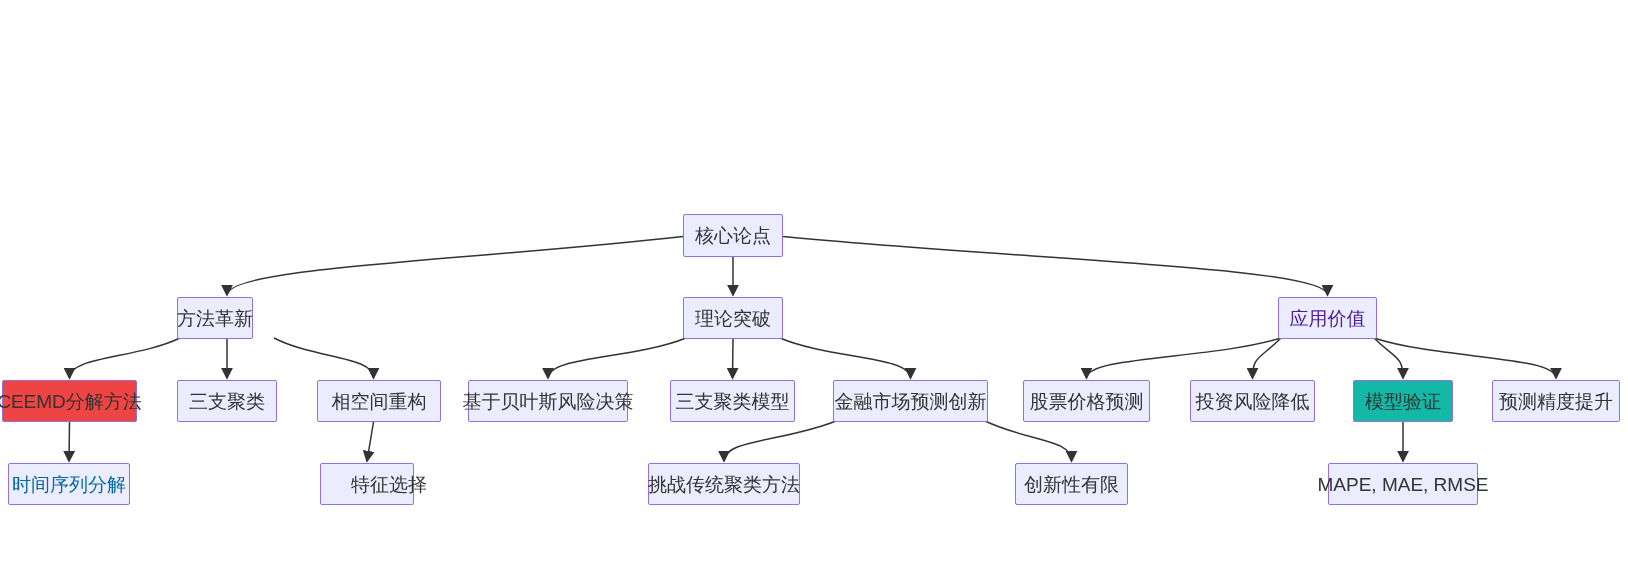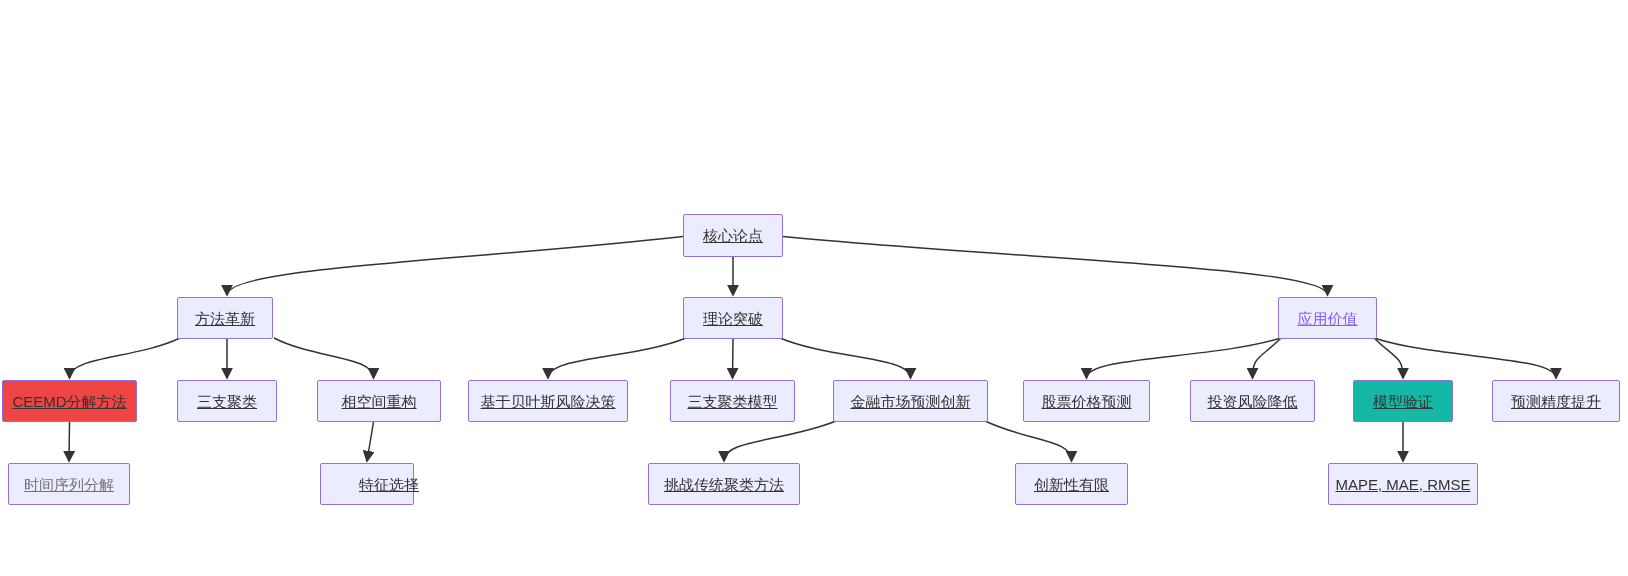--- a/index.html
+++ b/index.html
@@ -28,25 +28,24 @@
     stroke-width: 1.5px;
   }
   .node {
     position: absolute;
     box-sizing: border-box;
     display: flex;
     align-items: center;
     justify-content: center;
     border: 1px solid;
     border-radius: 2px;
-    font-size: 15px;
+    font-size: 19px;
     line-height: 1;
     white-space: nowrap;
     text-align: center;
-    text-decoration: underline;
   }
 </style>
 </head>
 <body>
 
 <div class="canvas" style="background: rgb(255, 255, 255);">
   <svg class="edges-layer" width="1628" height="576" viewBox="0 0 1628 576" xmlns="http://www.w3.org/2000/svg">
     <defs>
       <marker id="arrowhead" viewBox="0 0 10 10" refX="8.5" refY="5" markerWidth="8" markerHeight="8" orient="auto">
         <path d="M0,0 L10,5 L0,10 z" fill="#333333"></path>
@@ -68,32 +67,32 @@
         <path class="edge" d="M 1374 338 C 1437.98 359, 1556 356, 1556 378" stroke="#333333" marker-end="url(#arrowhead)"></path>
         <path class="edge" d="M 69.5 422 L 69 461" stroke="#333333" marker-end="url(#arrowhead)"></path>
         <path class="edge" d="M 373.5 422 L 367 461" stroke="#333333" marker-end="url(#arrowhead)"></path>
         <path class="edge" d="M 836 421 C 783.78 442, 724 439, 724 461" stroke="#333333" marker-end="url(#arrowhead)"></path>
         <path class="edge" d="M 985 421 C 1030.08 442, 1071.5 439, 1071.5 461" stroke="#333333" marker-end="url(#arrowhead)"></path>
         <path class="edge" d="M 1403 422 L 1403 461" stroke="#333333" marker-end="url(#arrowhead)"></path>
       </g>
   </svg>
   <div id="node-layer">
       <div class="node" style="left: 683px; top: 214px; width: 100px; height: 43px; background: rgb(236, 236, 255); border-color: rgb(147, 112, 219); color: rgb(51, 51, 51);">核心论点</div>
-      <div class="node" style="left: 177px; top: 297px; width: 96px; height: 42px; background: rgb(236, 236, 255); border-color: rgb(147, 112, 219); color: rgb(51, 51, 51);">方法革新</div>
+      <div class="node" style="left: 177px; top: 297px; width: 76px; height: 42px; background: rgb(236, 236, 255); border-color: rgb(147, 112, 219); color: rgb(51, 51, 51);">方法革新</div>
       <div class="node" style="left: 683px; top: 297px; width: 100px; height: 42px; background: rgb(236, 236, 255); border-color: rgb(147, 112, 219); color: rgb(51, 51, 51);">理论突破</div>
-      <div class="node" style="left: 1278px; top: 297px; width: 99px; height: 42px; background: rgb(236, 236, 255); border-color: rgb(147, 112, 219); color: #8b5cf6;">应用价值</div>
+      <div class="node" style="left: 1278px; top: 297px; width: 99px; height: 42px; background: rgb(236, 236, 255); border-color: rgb(147, 112, 219); color: #4c1d95;">应用价值</div>
       <div class="node" style="left: 2px; top: 380px; width: 135px; height: 42px; background: #ef4444; border-color: rgb(147, 112, 219); color: rgb(51, 51, 51);">CEEMD分解方法</div>
       <div class="node" style="left: 177px; top: 380px; width: 100px; height: 42px; background: rgb(236, 236, 255); border-color: rgb(147, 112, 219); color: rgb(51, 51, 51);">三支聚类</div>
       <div class="node" style="left: 317px; top: 380px; width: 124px; height: 42px; background: rgb(236, 236, 255); border-color: rgb(147, 112, 219); color: rgb(51, 51, 51);">相空间重构</div>
       <div class="node" style="left: 468px; top: 380px; width: 160px; height: 42px; background: rgb(236, 236, 255); border-color: rgb(147, 112, 219); color: rgb(51, 51, 51);">基于贝叶斯风险决策</div>
       <div class="node" style="left: 670px; top: 380px; width: 125px; height: 42px; background: rgb(236, 236, 255); border-color: rgb(147, 112, 219); color: rgb(51, 51, 51);">三支聚类模型</div>
       <div class="node" style="left: 833px; top: 380px; width: 155px; height: 42px; background: rgb(236, 236, 255); border-color: rgb(147, 112, 219); color: rgb(51, 51, 51);">金融市场预测创新</div>
       <div class="node" style="left: 1023px; top: 380px; width: 127px; height: 42px; background: rgb(236, 236, 255); border-color: rgb(147, 112, 219); color: rgb(51, 51, 51);">股票价格预测</div>
       <div class="node" style="left: 1190px; top: 380px; width: 125px; height: 42px; background: rgb(236, 236, 255); border-color: rgb(147, 112, 219); color: rgb(51, 51, 51);">投资风险降低</div>
       <div class="node" style="left: 1353px; top: 380px; width: 100px; height: 42px; background: #14b8a6; border-color: rgb(147, 112, 219); color: rgb(51, 51, 51);">模型验证</div>
       <div class="node" style="left: 1492px; top: 380px; width: 128px; height: 42px; background: rgb(236, 236, 255); border-color: rgb(147, 112, 219); color: rgb(51, 51, 51);">预测精度提升</div>
-      <div class="node" style="left: 8px; top: 463px; width: 122px; height: 42px; background: rgb(236, 236, 255); border-color: rgb(147, 112, 219); color: #737373;">时间序列分解</div>
+      <div class="node" style="left: 8px; top: 463px; width: 122px; height: 42px; background: rgb(236, 236, 255); border-color: rgb(147, 112, 219); color: #0369a1;">时间序列分解</div>
       <div class="node" style="left: 320px; top: 463px; width: 94px; height: 42px; background: rgb(236, 236, 255); border-color: rgb(147, 112, 219); color: rgb(51, 51, 51); padding-left: 44px;">特征选择</div>
       <div class="node" style="left: 648px; top: 463px; width: 152px; height: 42px; background: rgb(236, 236, 255); border-color: rgb(147, 112, 219); color: rgb(51, 51, 51);">挑战传统聚类方法</div>
       <div class="node" style="left: 1015px; top: 463px; width: 113px; height: 42px; background: rgb(236, 236, 255); border-color: rgb(147, 112, 219); color: rgb(51, 51, 51);">创新性有限</div>
       <div class="node" style="left: 1328px; top: 463px; width: 150px; height: 42px; background: rgb(236, 236, 255); border-color: rgb(147, 112, 219); color: rgb(51, 51, 51);">MAPE, MAE, RMSE</div>
     </div>
 </div>
 
 </body></html>

